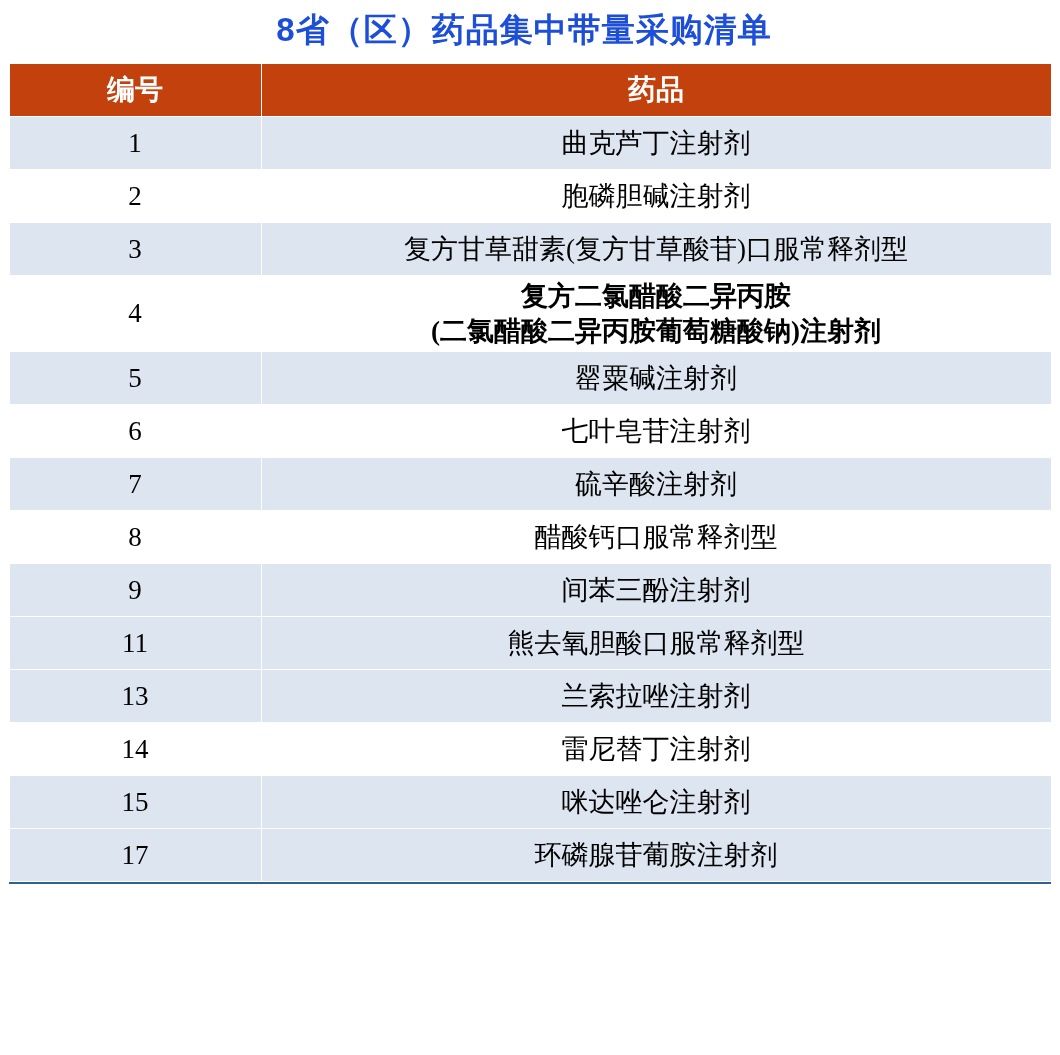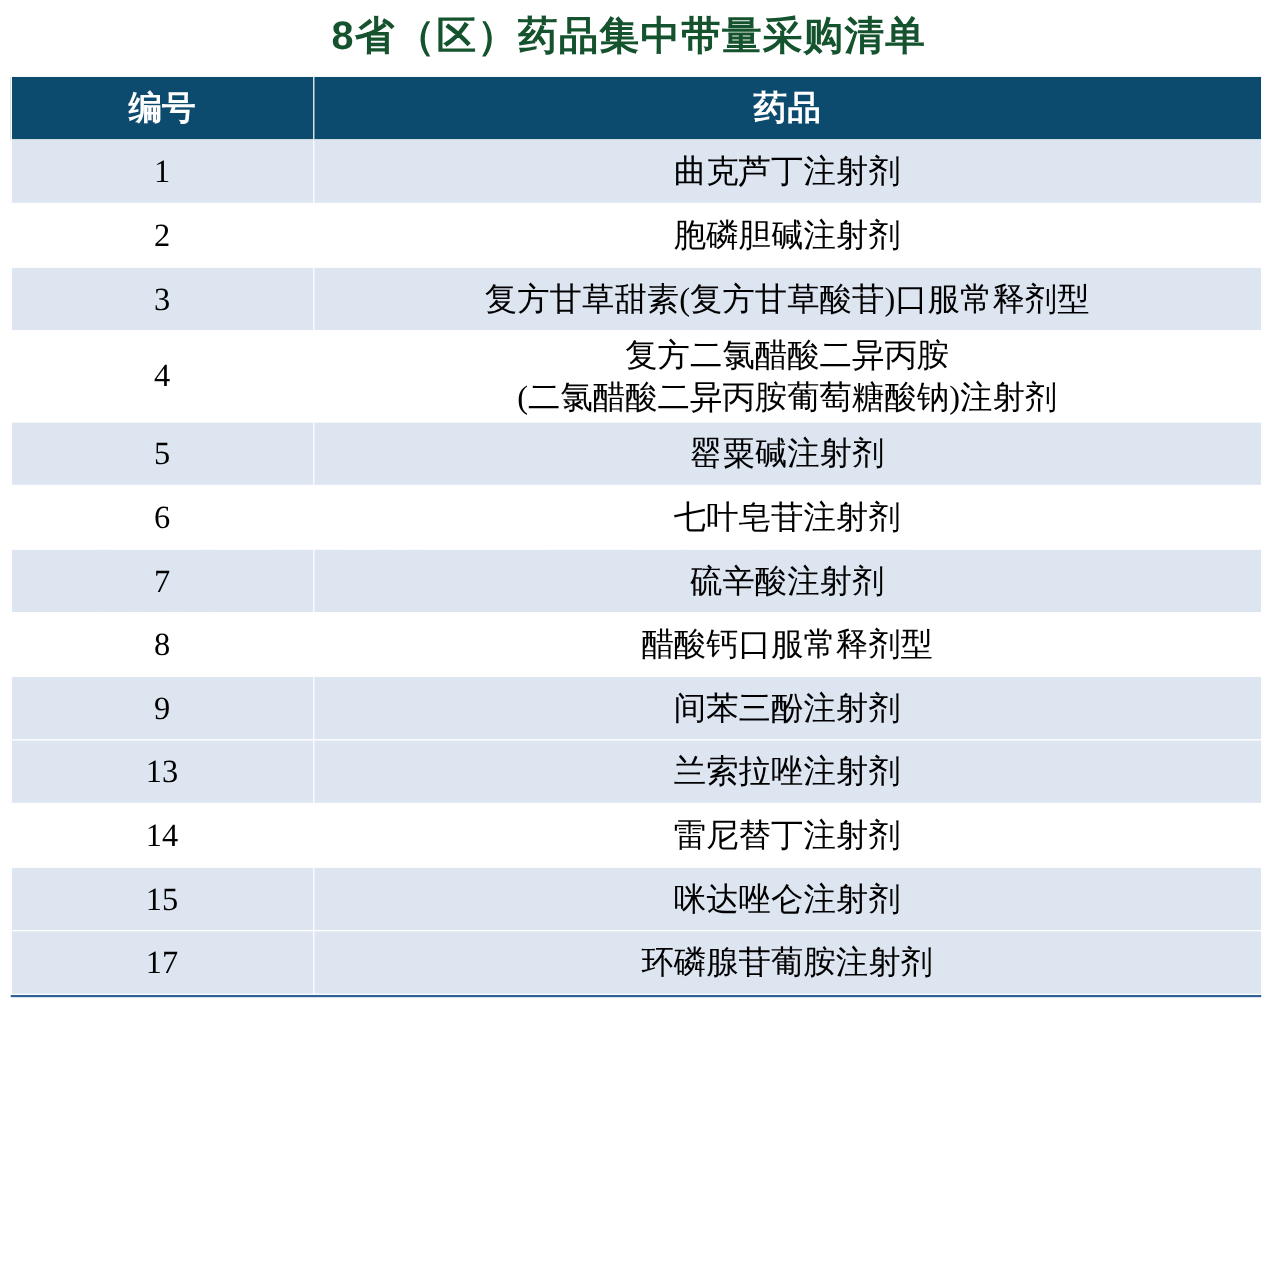--- a/index.html
+++ b/index.html
@@ -22,21 +22,21 @@
     box-sizing: border-box;
     background: #ffffff;
   }
   .title {
     text-align: center;
     font-size: 33px;
     font-weight: bold;
     letter-spacing: 1px;
     padding: 8px 12px 10px 0;
     font-family: "Liberation Sans", "DejaVu Sans", sans-serif;
-    color: #14532d;
+    color: #1d4ed8;
   }
 
   
   .watermark {
     position: absolute;
     left: 60px;
     top: 400px;
     width: 700px;
     height: 170px;
     pointer-events: none;
@@ -83,21 +83,21 @@
     margin: 0 auto;
     border-collapse: collapse;
     table-layout: fixed;
     position: relative;
     z-index: 10;
   }
   table.drug-table col.col-no { width: 252px; }
   table.drug-table col.col-name { width: 790px; }
 
   table.drug-table th {
-    background: #0c4a6e;
+    background: #c2410c;
     color: #ffffff;
     font-size: 28px;
     font-weight: bold;
     height: 50px;
     border: 1px solid #ffffff;
     font-family: "Liberation Serif", "DejaVu Serif", serif;
   }
   table.drug-table td {
     border: 1px solid #ffffff;
     text-align: center;
@@ -105,21 +105,21 @@
     height: 46px;
     line-height: 1.28;
     padding: 3px 6px;
     font-family: "Liberation Serif", "DejaVu Serif", serif;
     color: #000000;
   }
   tr.odd td { background: #dde5f1; }
   tr.even td { background: #ffffff; }
   td.cell-no { font-size: 27px; }
   td.two-line { height: 92px; }
-  td.two-line .ln { display: block; }
+  td.two-line .ln { display: block; font-weight: bold; }
 
   .note {
     width: 1042px;
     margin: 0 auto;
     padding: 12px 2px 6px 2px;
     font-size: 26px;
     line-height: 1.45;
     font-family: "Liberation Serif", "DejaVu Serif", serif;
     position: relative;
     z-index: 10;
@@ -189,20 +189,24 @@
       </tr>
       <tr class="even">
         <td class="cell-no">8</td>
         <td>醋酸钙口服常释剂型</td>
       </tr>
       <tr class="odd">
         <td class="cell-no">9</td>
         <td>间苯三酚注射剂</td>
       </tr>
       <tr class="odd">
+        <td class="cell-no">11</td>
+        <td>熊去氧胆酸口服常释剂型</td>
+      </tr>
+      <tr class="odd">
         <td class="cell-no">13</td>
         <td>兰索拉唑注射剂</td>
       </tr>
       <tr class="even">
         <td class="cell-no">14</td>
         <td>雷尼替丁注射剂</td>
       </tr>
       <tr class="odd">
         <td class="cell-no">15</td>
         <td>咪达唑仑注射剂</td>

